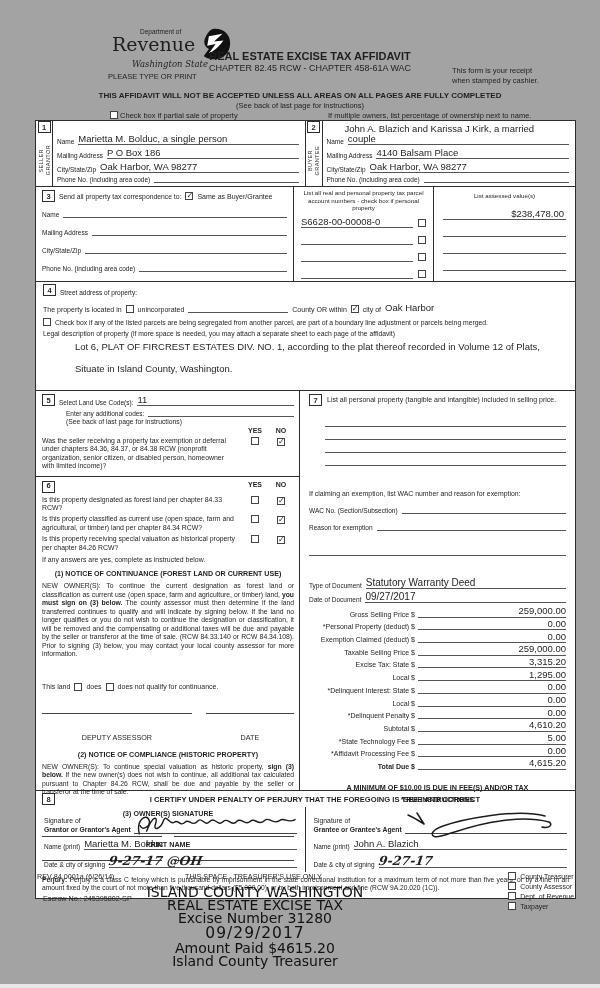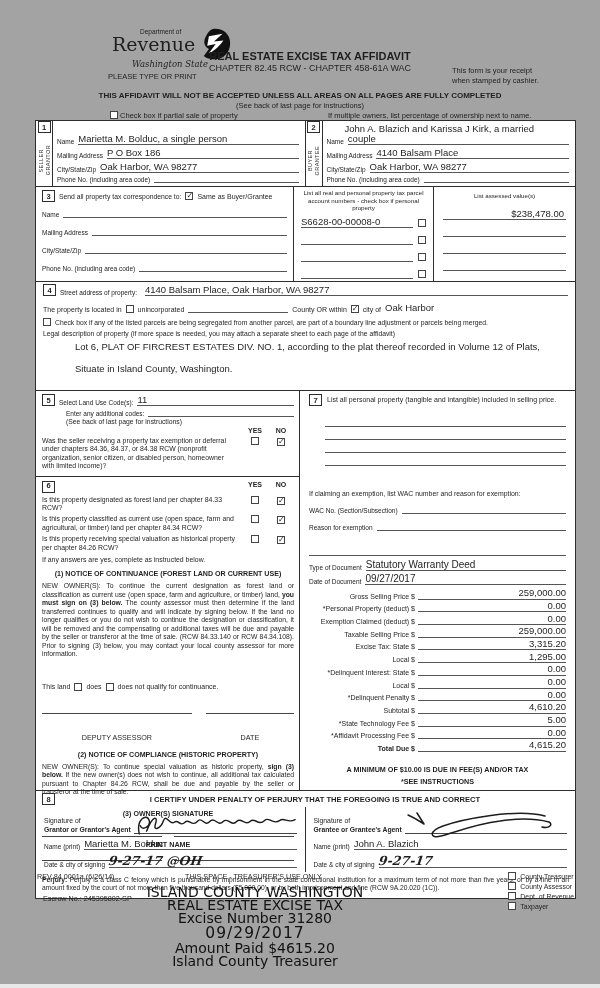--- a/index.html
+++ b/index.html
@@ -260,21 +260,20 @@
         <div class="arow"></div>
         <div class="arow"></div>
         <div class="arow"></div>
       </div>
     </div>
 
     <div class="r4">
       <div class="r4line1">
         <span class="numbox">4</span>
         <span class="lab">Street address of property:</span>
-        <span class="fill">4140 Balsam Place, Oak Harbor, WA 98277</span>
       </div>
       <div class="inliner">
         <span>The property is located in</span>
         <span class="cb">
             <i class="ck"></i>
           </span>
         <span>unincorporated</span>
         <span class="blankline"></span>
         <span>County OR within</span>
         <span class="cb">
@@ -383,21 +382,21 @@
         <div style="margin-top:24px">If claiming an exemption, list WAC number and reason for exemption:</div>
         <div class="frow" style="margin-top:10px">
             <span class="lab">WAC No. (Section/Subsection)</span>
             <span class="fill"></span>
           </div>
         <div class="frow" style="margin-top:10px">
             <span class="lab">Reason for exemption</span>
             <span class="fill"></span>
           </div>
         <div class="p7line" style="margin:12px 0 0 0"></div>
-        <div class="docrow" style="margin-top:4px">
+        <div class="docrow" style="margin-top:22px">
             <span class="lab">Type of Document</span>
             <span class="fill">Statutory Warranty Deed</span>
           </div>
         <div class="docrow">
             <span class="lab">Date of Document</span>
             <span class="fill">09/27/2017</span>
           </div>
         <div style="margin-top:2px">
           <div class="mrow">
               <span class="mlab">Gross Selling Price  $</span>

